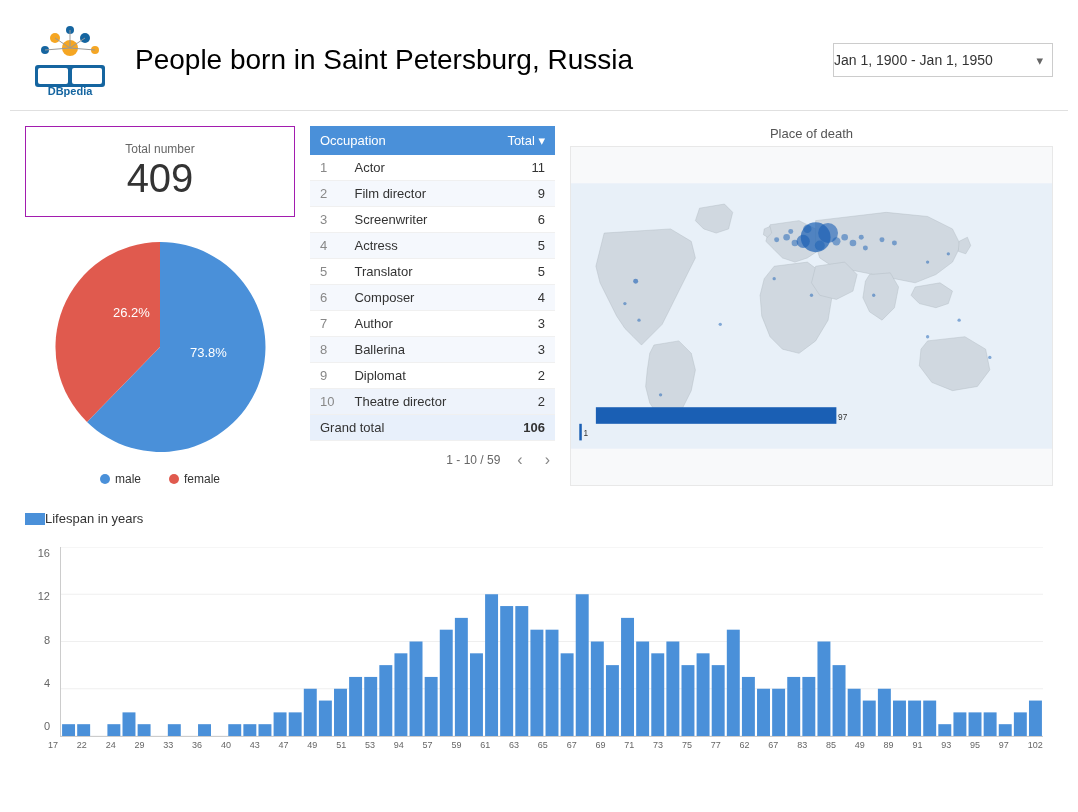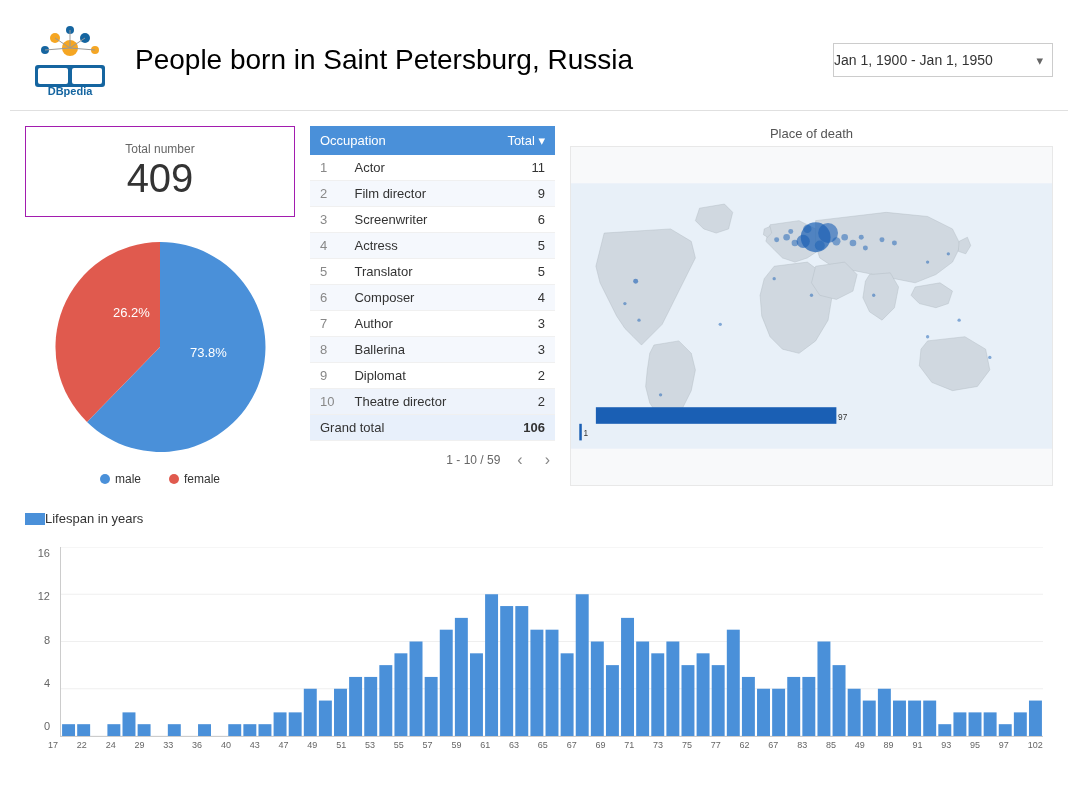--- a/index.html
+++ b/index.html
@@ -368,21 +368,21 @@
           <span>24</span>
           <span>29</span>
           <span>33</span>
           <span>36</span>
           <span>40</span>
           <span>43</span>
           <span>47</span>
           <span>49</span>
           <span>51</span>
           <span>53</span>
-          <span>55</span>
+          <span>94</span>
           <span>57</span>
           <span>59</span>
           <span>61</span>
           <span>63</span>
           <span>65</span>
           <span>67</span>
           <span>69</span>
           <span>71</span>
           <span>73</span>
           <span>75</span>

